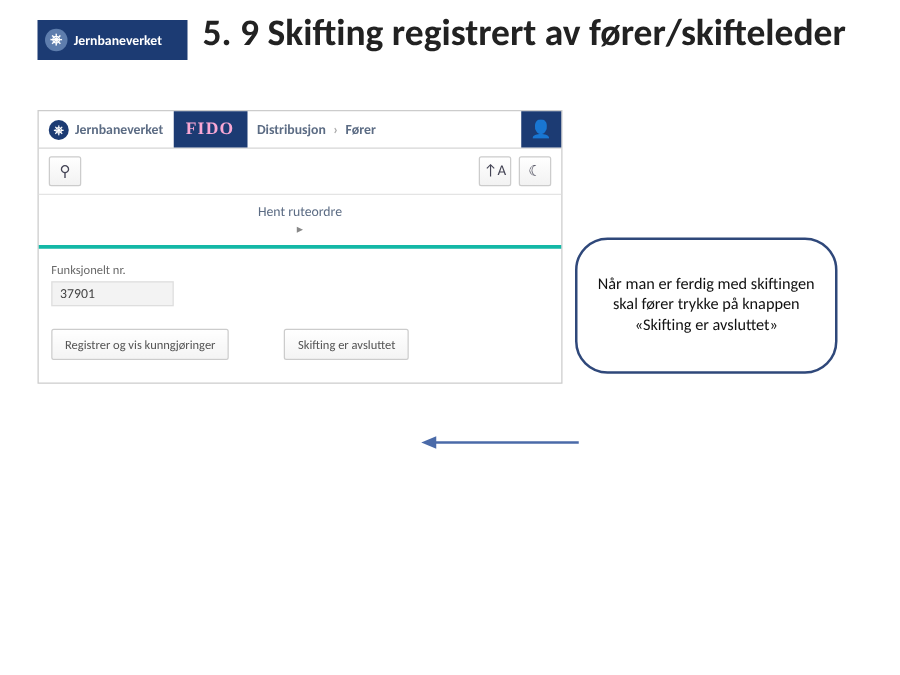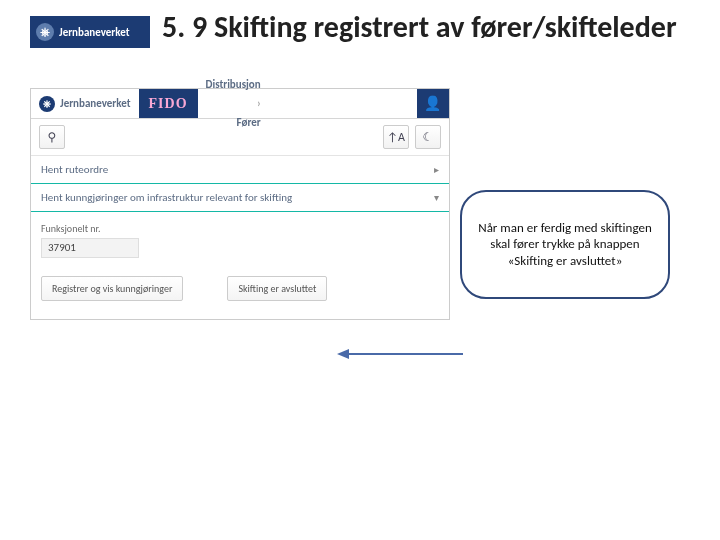--- a/index.html
+++ b/index.html
@@ -79,21 +79,20 @@
     letter-spacing: 1px;
     font-family: Liberation Serif, serif;
   }
   .breadcrumb {
     display: flex; align-items: flex-end;
     gap: 6px;
     padding: 0 8px;
     color: #5c6c84;
     font-weight: bold;
     font-size: 11px;
-    flex-direction: column;
   }
   .bc-sep { color: #aaa; }
   .user-icon-box {
     margin-left: auto;
     width: 32px; height: 100%;
     display: flex; align-items: center; justify-content: center;
     background: #1c3b73;
     color: #fff;
     font-size: 14px;
   }
@@ -112,23 +111,24 @@
     font-size: 12px;
     color: #445;
     border-radius: 2px;
   }
   .toolbar-spacer { flex: 1; }
   .link-row {
     display: flex;
     align-items: center;
     justify-content: space-between;
     padding: 7px 10px;
-    border-bottom: 1px solid #14b8a6;
+    border-bottom: 3px solid #14b8a6;
     color: #5c6c84;
     font-size: 11px;
+    flex-direction: column;
   }
   .chev { color: #888; font-size: 10px; }
   .fields-row {
     display: flex;
     gap: 30px;
     padding: 10px 10px 4px 10px;
     font-size: 10px;
     color: #6a6a6a;
   }
   .field { display: flex; flex-direction: column; gap: 3px; }
@@ -216,24 +216,20 @@
       </div>
       <div class="icon-btn">
         <span>☾</span>
       </div>
     </div>
 
     <div class="link-row">
       <span>Hent ruteordre</span>
       <span class="chev">▸</span>
     </div>
-    <div class="link-row">
-      <span>Hent kunngjøringer om infrastruktur relevant for skifting</span>
-      <span class="chev">▾</span>
-    </div>
 
     <div class="fields-row">
       <div class="field">
         <span class="field-label">Funksjonelt nr.</span>
         <div class="field-box">37901</div>
       </div>
     </div>
 
     <div class="button-row">
       <div class="flat-btn">Registrer og vis kunngjøringer</div>

